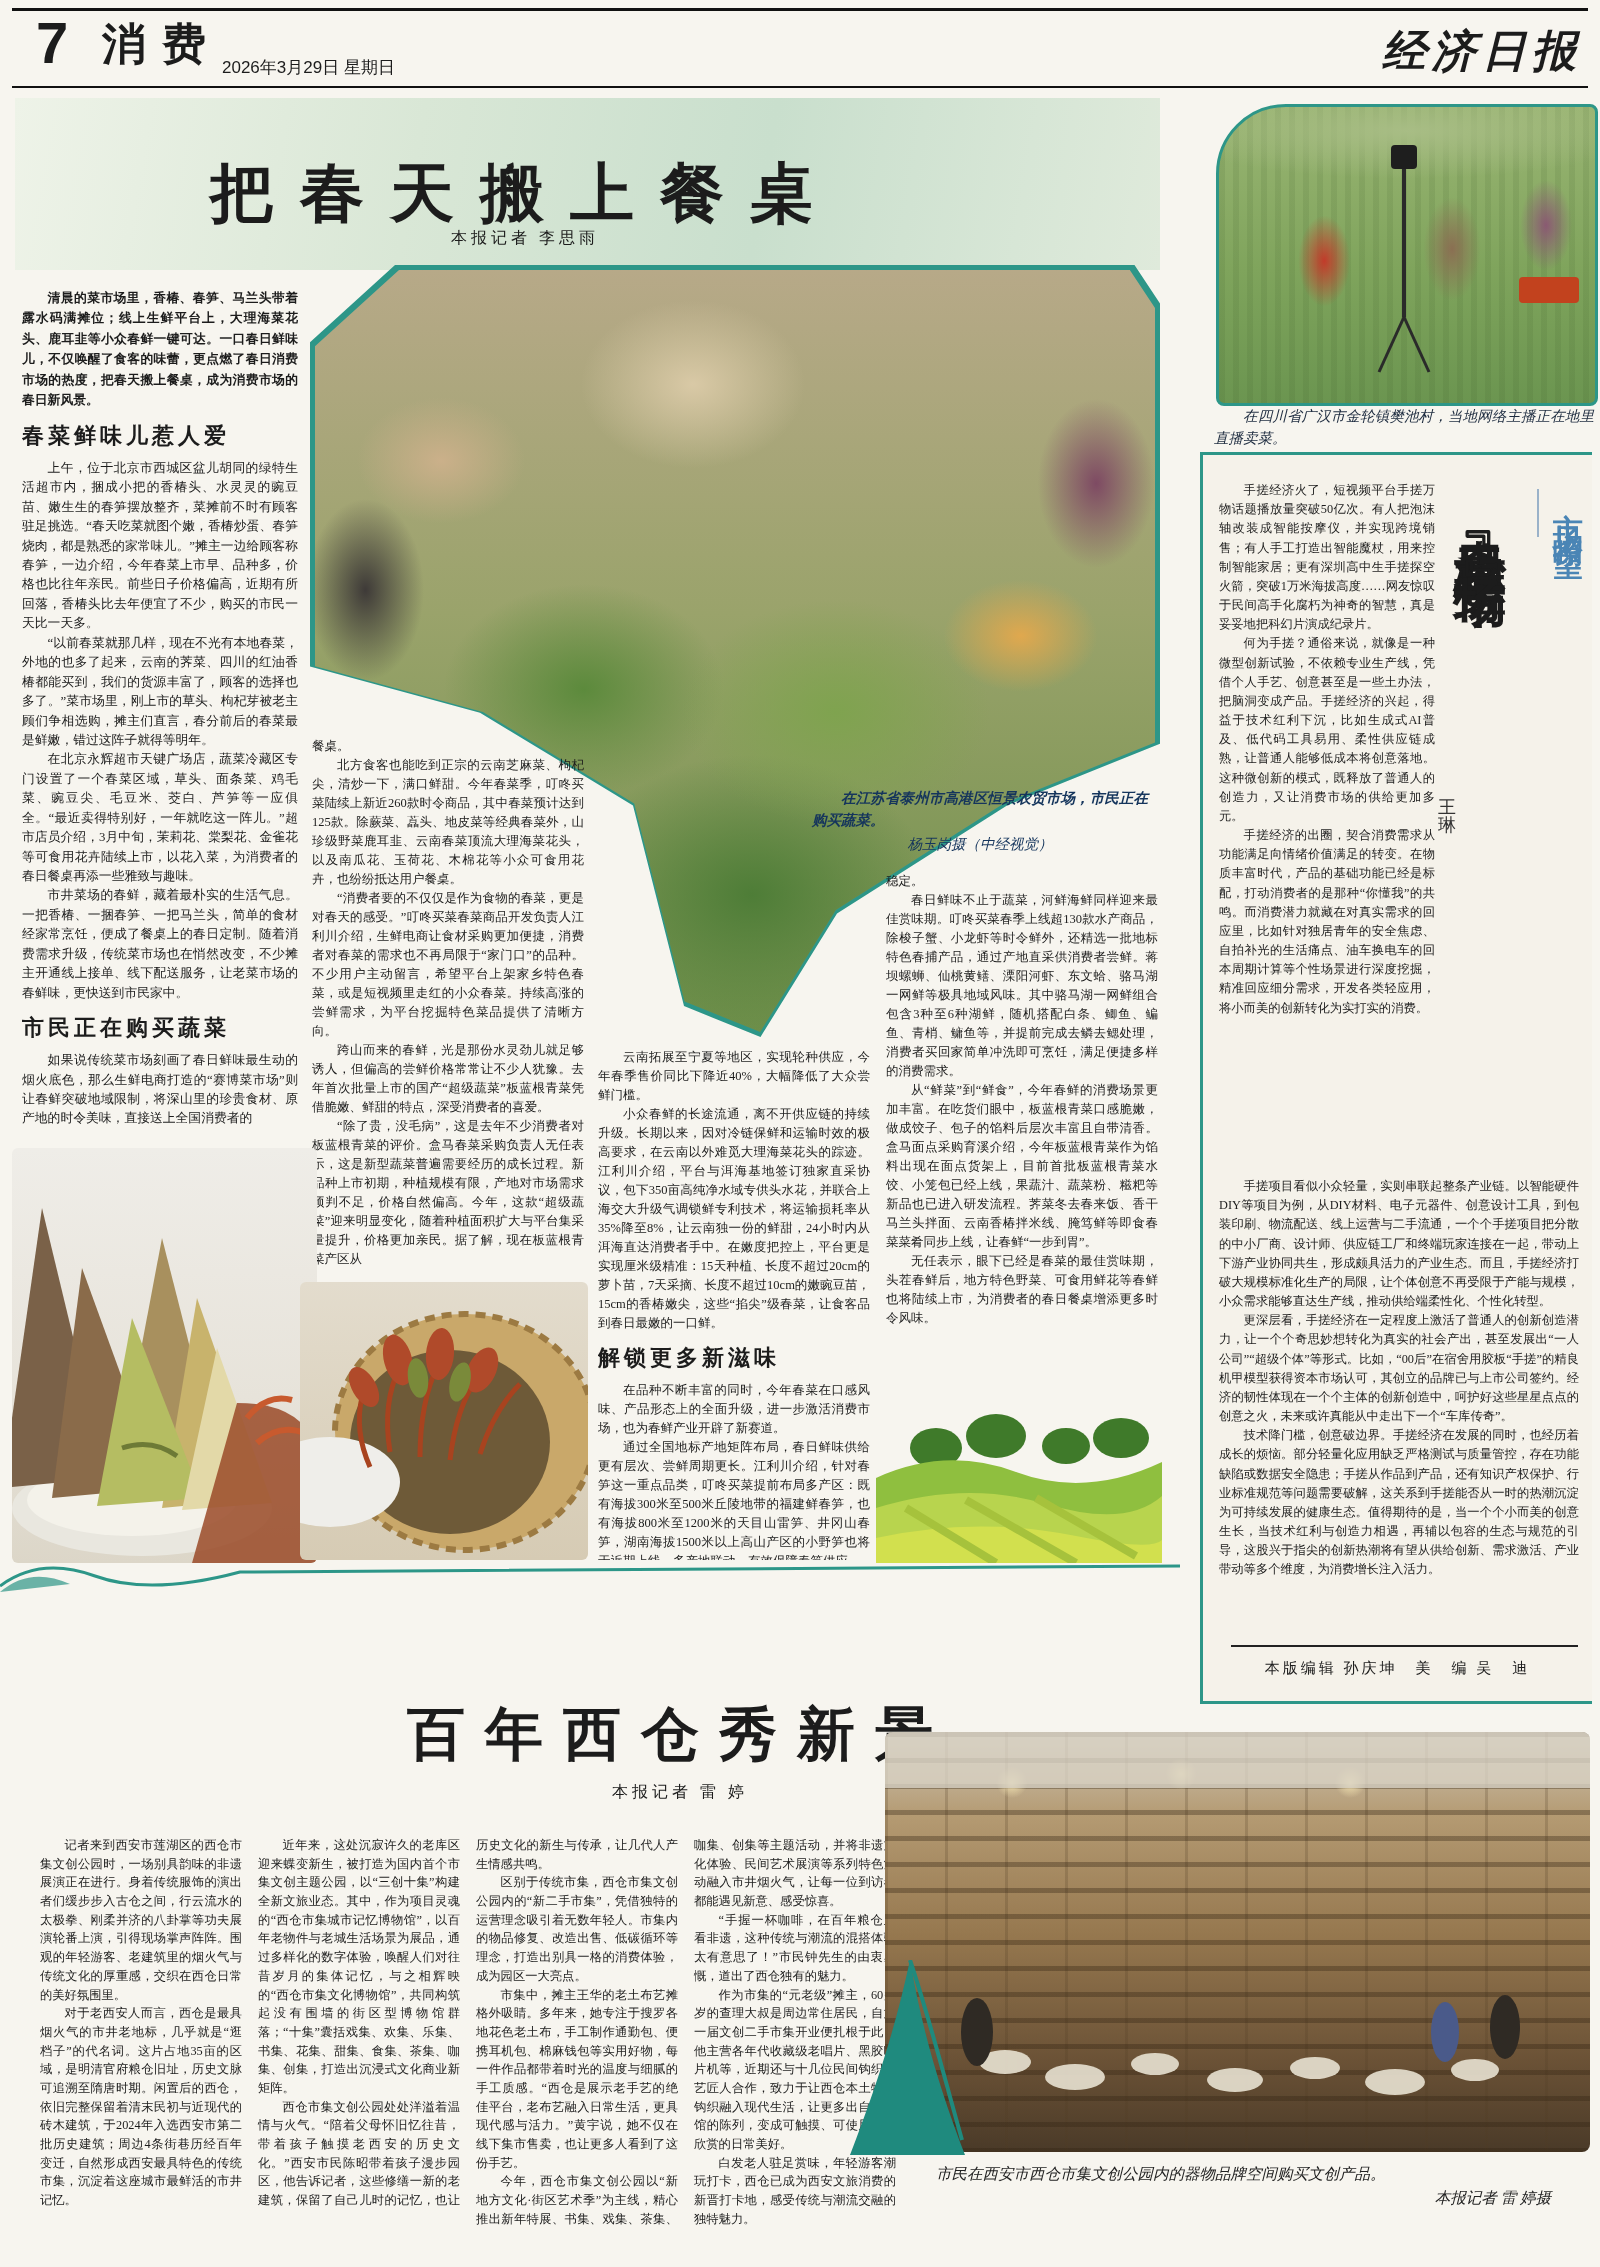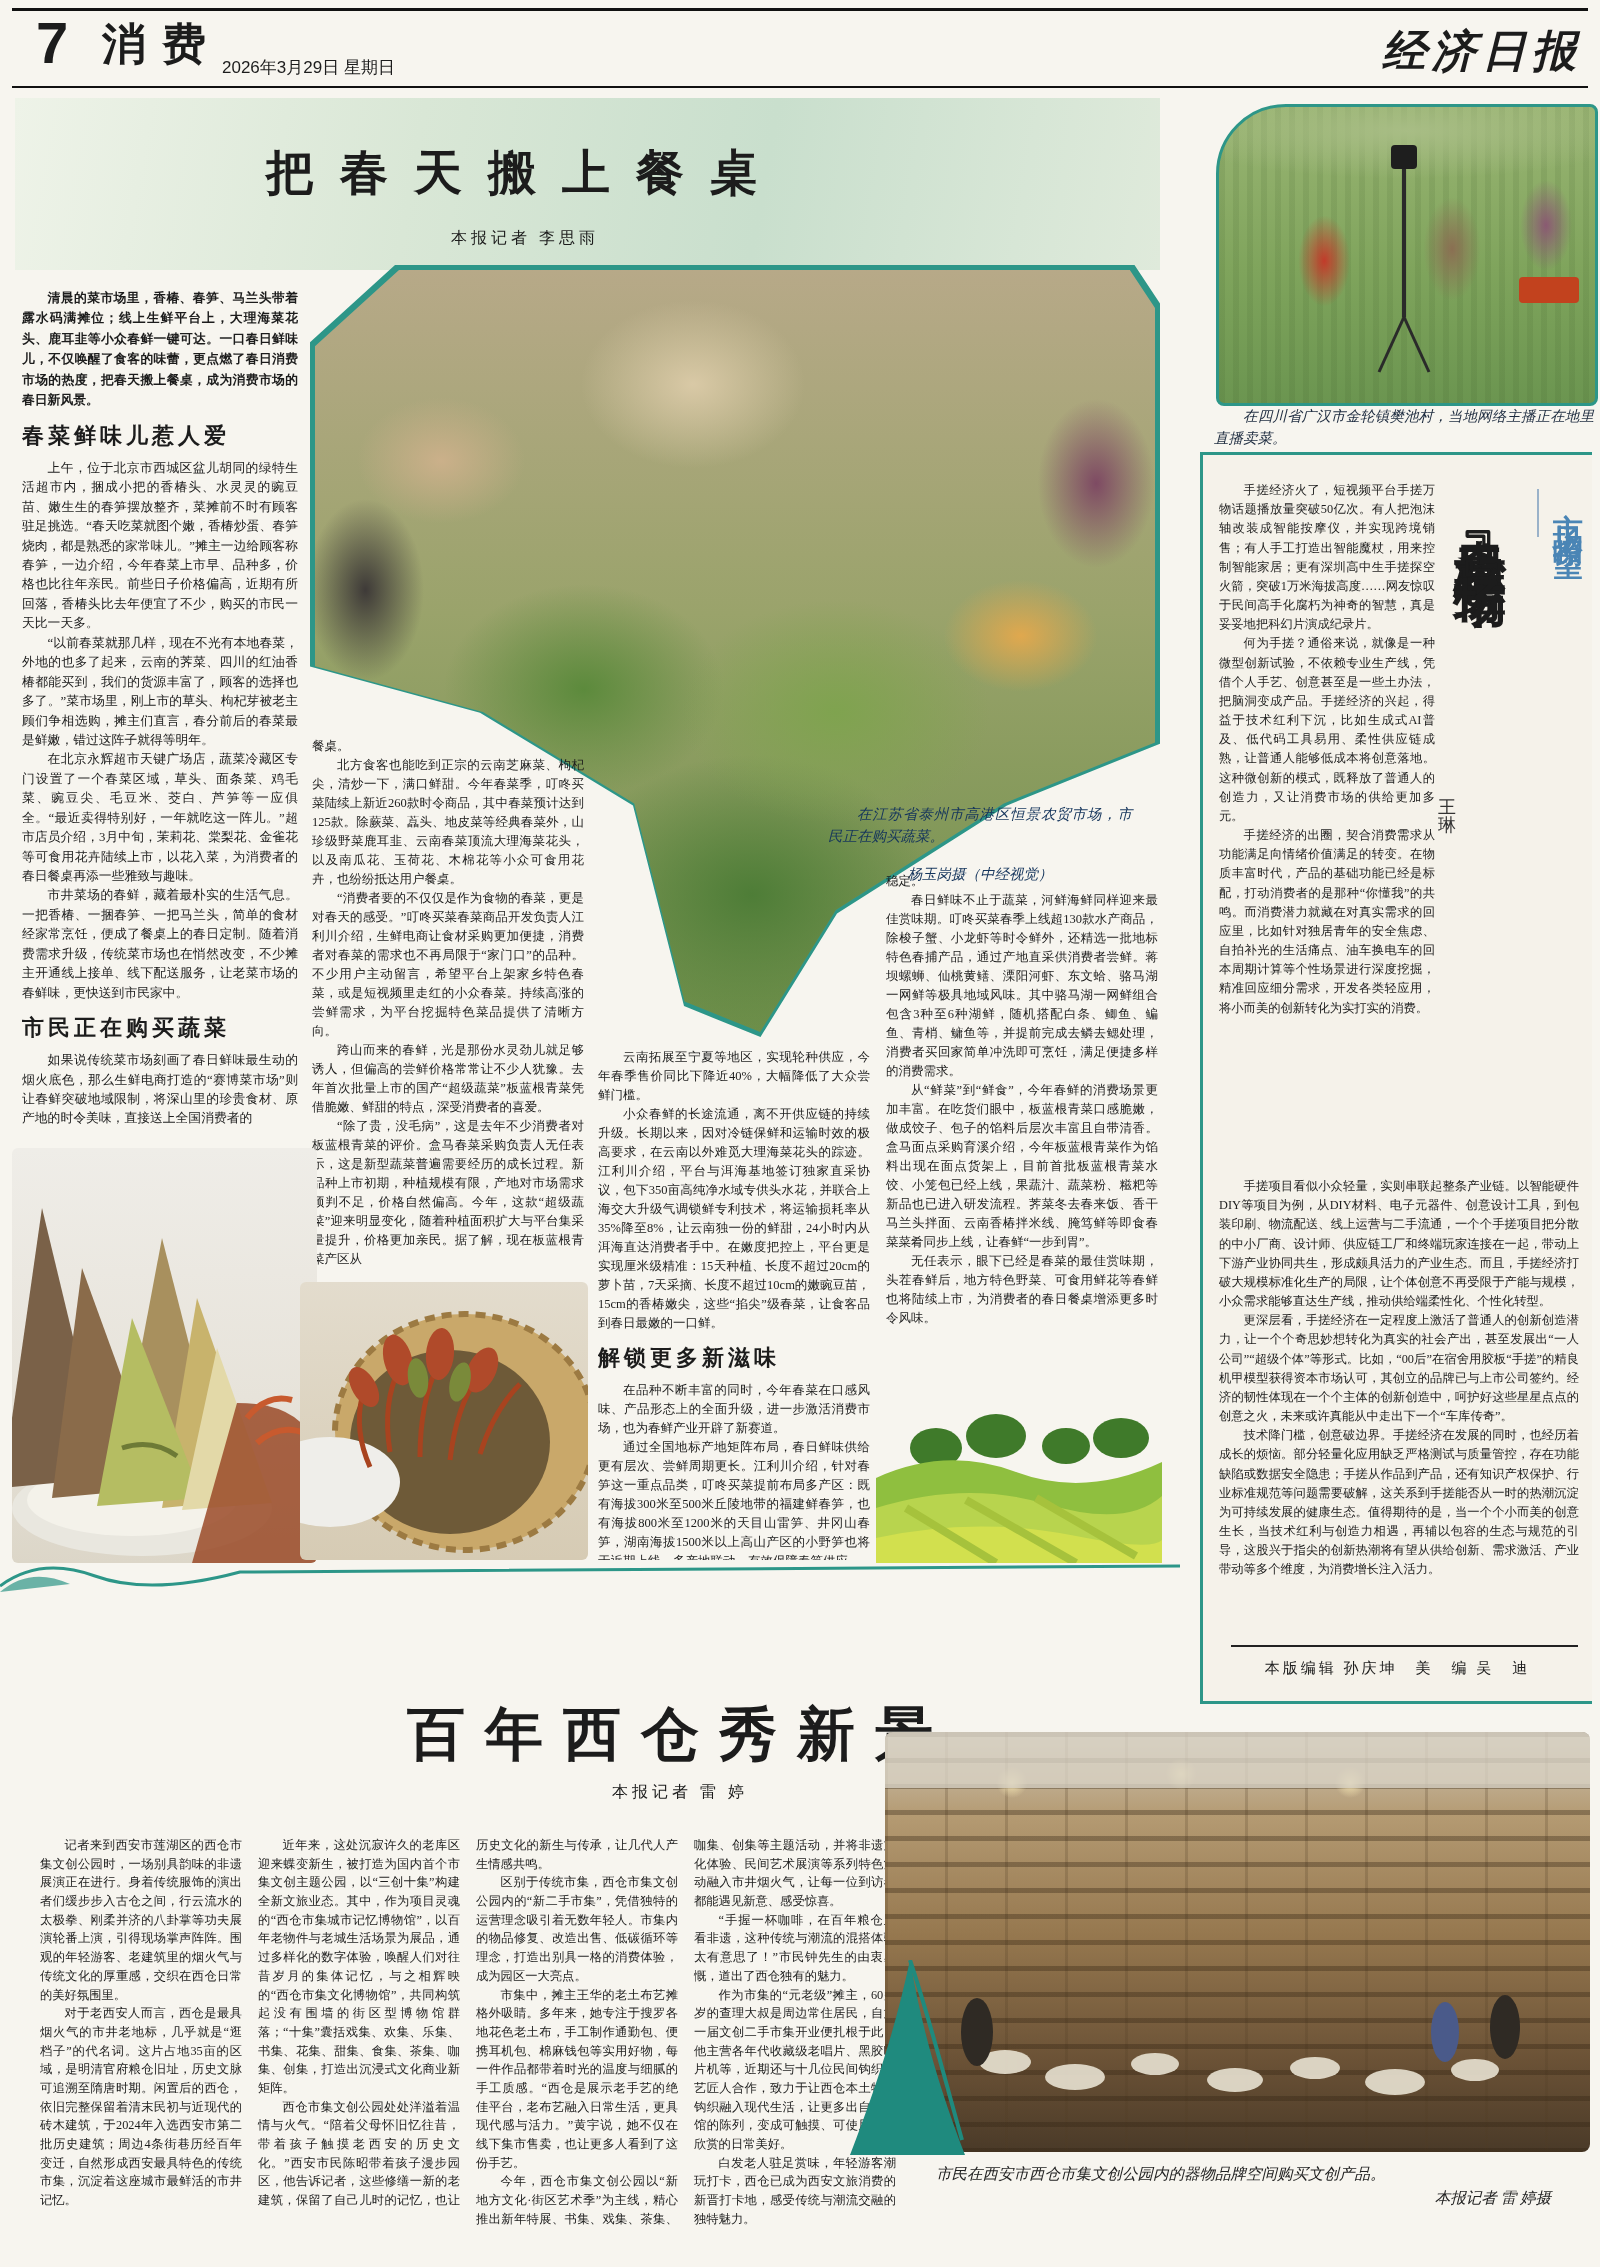--- a/index.html
+++ b/index.html
@@ -12,21 +12,21 @@
           font-size:58px;font-weight:900;line-height:1;}
   .sec-name{position:absolute;left:102px;top:22px;font-family:"Liberation Sans",sans-serif;
           font-size:44px;font-weight:900;letter-spacing:16px;line-height:1;}
   .date{position:absolute;left:222px;top:56px;font-family:"Liberation Sans",sans-serif;font-size:17px;}
   .masthead{position:absolute;right:18px;top:22px;font-family:"DejaVu Serif",serif;
           font-size:44px;font-weight:bold;font-style:italic;letter-spacing:6px;}
   
   .greenwash{position:absolute;left:15px;top:98px;width:1145px;height:172px;
           background:linear-gradient(100deg,#eef3e8 0%,#d9e7d6 35%,#c9dfcd 65%,#dfeadb 100%);}
   .main-title{position:absolute;left:15px;top:112px;width:1020px;text-align:center;
-          font-family:"Liberation Sans",sans-serif;font-size:48px;font-weight:900;
+          font-family:"Liberation Sans",sans-serif;font-size:64px;font-weight:900;
           letter-spacing:26px;line-height:1.2;}
   .main-byline{position:absolute;left:15px;top:228px;width:1020px;text-align:center;
           font-size:16px;letter-spacing:4px;}
   .col{position:absolute;overflow:hidden;}
   .bp{margin:0;font-size:12.5px;line-height:1.52;text-align:justify;text-indent:2em;}
   .bp.noind{text-indent:0;}
   .col1 .bp{font-size:12.8px;}
   .intro{font-size:14.5px;line-height:1.6;font-weight:bold;}
   .shead{margin:10px 0 8px;text-align:left;font-family:"Liberation Sans",sans-serif;
           font-size:22px;font-weight:700;letter-spacing:4px;}
@@ -41,21 +41,21 @@
         radial-gradient(160px 120px at 45% 15%,#d9c9a6,transparent 70%),
         radial-gradient(90px 140px at 6% 42%,#3e3a38,transparent 65%),
         radial-gradient(90px 130px at 93% 28%,#7e4a63,transparent 65%),
         radial-gradient(110px 80px at 84% 48%,#e0a84e,transparent 70%),
         radial-gradient(220px 160px at 62% 58%,#7fa34f,transparent 70%),
         radial-gradient(200px 150px at 32% 55%,#5c8a3c,transparent 70%),
         radial-gradient(260px 200px at 52% 82%,#4e7d37,transparent 70%),
         linear-gradient(180deg,#b7a988 0%,#9aa36b 45%,#6e8f4a 100%);}
   .main-caption{position:absolute;left:812px;top:788px;width:336px;
        font-size:14.5px;font-style:italic;color:#15355c;line-height:1.5;}
-  .main-caption .cap{margin:16px;text-indent:2em;text-align:justify;}
+  .main-caption .cap{margin:0;text-indent:2em;text-align:justify;font-weight:bold;}
   .main-caption .credit{margin:2px 0 0;text-align:center;}
   
   .bamboo{position:absolute;left:12px;top:1148px;width:305px;height:415px;border-radius:6px;
        background:linear-gradient(180deg,#efede8 0%,#e7e3da 60%,#dcd6c8 100%);overflow:hidden;}
   .toon{position:absolute;left:300px;top:1282px;width:288px;height:278px;border-radius:6px;
        background:linear-gradient(180deg,#e3dccd 0%,#d6cbb4 100%);overflow:hidden;}
   .hills{position:absolute;left:876px;top:1388px;width:286px;height:175px;overflow:hidden;}
   
   .tr-photo{position:absolute;left:1216px;top:104px;width:376px;height:296px;
        border:3px solid #2d9688;border-radius:70px 8px 8px 8px;

